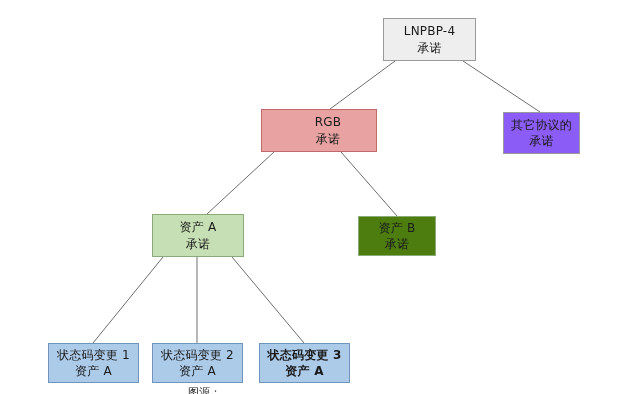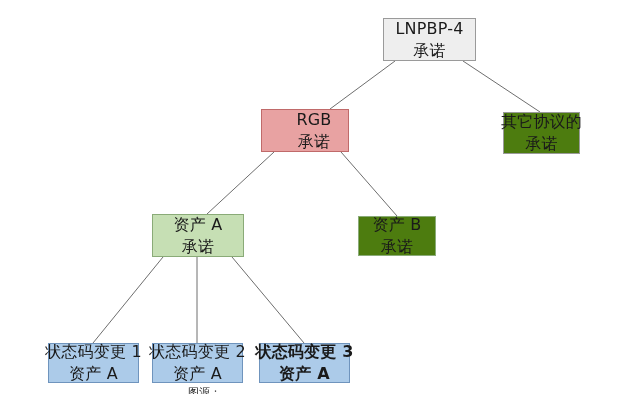--- a/index.html
+++ b/index.html
@@ -29,21 +29,21 @@
   .node {
     position: absolute;
     box-sizing: border-box;
     border: 1px solid #888888;
     display: flex;
     flex-direction: column;
     align-items: center;
     justify-content: center;
     text-align: center;
     line-height: 1.35;
-    font-size: 16px;
+    font-size: 12px;
     color: #1a1a1a;
     letter-spacing: 0.2px;
   }
   .node .line1, .node .line2 {
     display: block;
     white-space: nowrap;
   }
   .node-gray {
     background: #eeeeee;
     border-color: #9a9a9a;
@@ -81,25 +81,25 @@
       <line x1="163" y1="257" x2="93" y2="343" stroke="#6e6e6e" stroke-width="1"></line>
       <line x1="197" y1="257" x2="197" y2="343" stroke="#6e6e6e" stroke-width="1"></line>
       <line x1="232" y1="257" x2="304" y2="343" stroke="#6e6e6e" stroke-width="1"></line>
     </svg>
 
   <div id="node-layer">
       <div class="node node-gray" style="left: 383px; top: 18px; width: 93px; height: 43px; background: rgb(238, 238, 238); border-color: rgb(154, 154, 154);">
         <span class="line1">LNPBP-4</span>
         <span class="line2">承诺</span>
       </div>
-      <div class="node node-pink" style="left: 261px; top: 109px; width: 88px; height: 43px; background: rgb(232, 162, 162); border-color: rgb(192, 106, 106); padding-left: 18px;">
+      <div class="node node-pink" style="left: 261px; top: 109px; width: 116px; height: 43px; background: rgb(232, 162, 162); border-color: rgb(192, 106, 106); padding-left: 18px;">
         <span class="line1">RGB</span>
         <span class="line2">承诺</span>
       </div>
-      <div class="node node-gray" style="left: 503px; top: 112px; width: 77px; height: 42px; background: #4d7c0f; border-color: rgb(154, 154, 154);">
+      <div class="node node-gray" style="left: 503px; top: 112px; width: 77px; height: 42px; background: #8b5cf6; border-color: rgb(154, 154, 154);">
         <span class="line1">其它协议的</span>
         <span class="line2">承诺</span>
       </div>
       <div class="node node-green" style="left: 152px; top: 214px; width: 92px; height: 43px; background: rgb(198, 223, 180); border-color: rgb(138, 171, 120);">
         <span class="line1">资产 A</span>
         <span class="line2">承诺</span>
       </div>
       <div class="node node-green" style="left: 358px; top: 216px; width: 78px; height: 40px; background: #4d7c0f; border-color: rgb(138, 171, 120);">
         <span class="line1">资产 B</span>
         <span class="line2">承诺</span>

